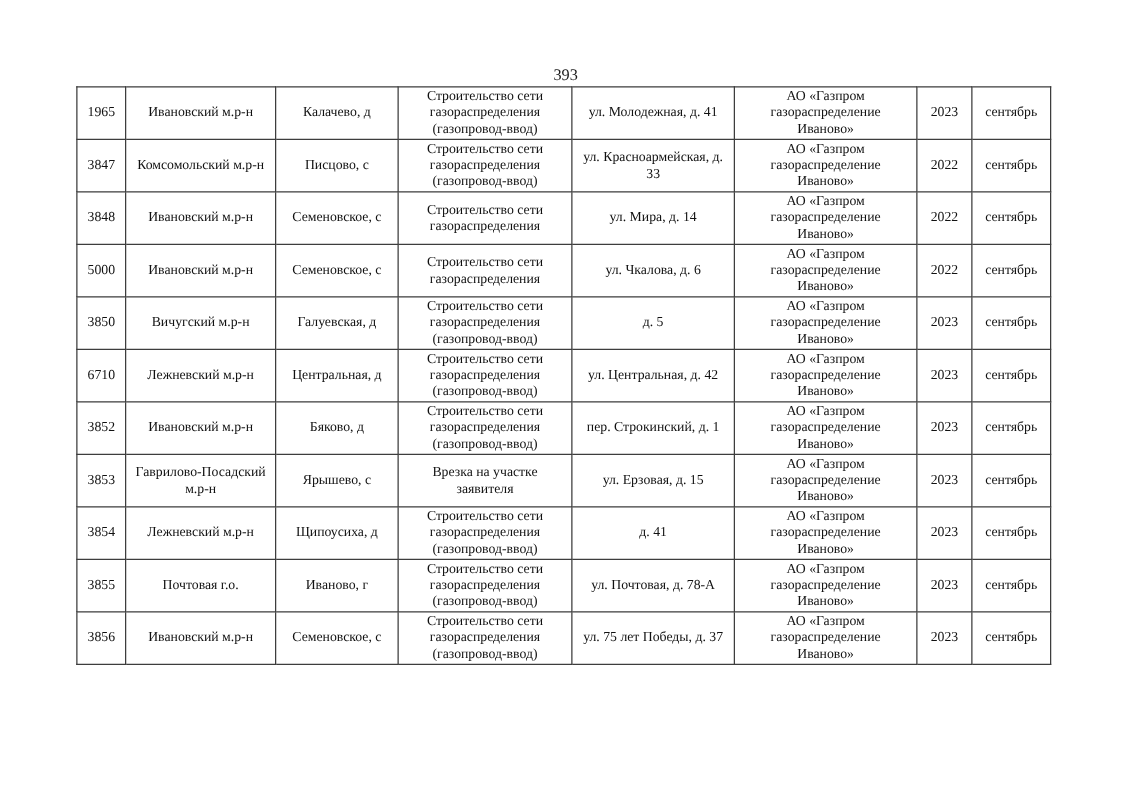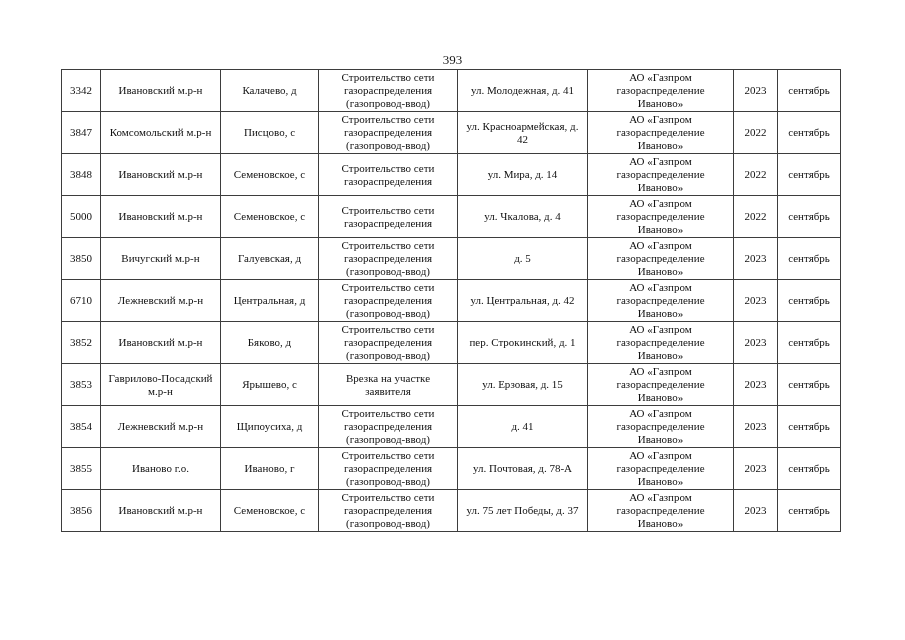--- a/index.html
+++ b/index.html
@@ -67,55 +67,55 @@
       <col class="c-district">
       <col class="c-settle">
       <col class="c-work">
       <col class="c-address">
       <col class="c-org">
       <col class="c-year">
       <col class="c-month">
     </colgroup>
     <tbody>
         <tr>
-          <td>3342</td>
+          <td>1965</td>
           <td>Ивановский м.р-н</td>
           <td>Калачево, д</td>
           <td>Строительство сети газораспределения (газопровод-ввод)</td>
           <td>ул. Молодежная, д. 41</td>
           <td>АО «Газпром газораспределение Иваново»</td>
           <td>2023</td>
           <td>сентябрь</td>
         </tr>
         <tr>
           <td>3847</td>
           <td>Комсомольский м.р-н</td>
           <td>Писцово, с</td>
           <td>Строительство сети газораспределения (газопровод-ввод)</td>
-          <td>ул. Красноармейская, д. 42</td>
+          <td>ул. Красноармейская, д. 33</td>
           <td>АО «Газпром газораспределение Иваново»</td>
           <td>2022</td>
           <td>сентябрь</td>
         </tr>
         <tr>
           <td>3848</td>
           <td>Ивановский м.р-н</td>
           <td>Семеновское, с</td>
           <td>Строительство сети газораспределения</td>
           <td>ул. Мира, д. 14</td>
           <td>АО «Газпром газораспределение Иваново»</td>
           <td>2022</td>
           <td>сентябрь</td>
         </tr>
         <tr>
           <td>5000</td>
           <td>Ивановский м.р-н</td>
           <td>Семеновское, с</td>
           <td>Строительство сети газораспределения</td>
-          <td>ул. Чкалова, д. 4</td>
+          <td>ул. Чкалова, д. 6</td>
           <td>АО «Газпром газораспределение Иваново»</td>
           <td>2022</td>
           <td>сентябрь</td>
         </tr>
         <tr>
           <td>3850</td>
           <td>Вичугский м.р-н</td>
           <td>Галуевская, д</td>
           <td>Строительство сети газораспределения (газопровод-ввод)</td>
           <td>д. 5</td>
@@ -158,21 +158,21 @@
           <td>Лежневский м.р-н</td>
           <td>Щипоусиха, д</td>
           <td>Строительство сети газораспределения (газопровод-ввод)</td>
           <td>д. 41</td>
           <td>АО «Газпром газораспределение Иваново»</td>
           <td>2023</td>
           <td>сентябрь</td>
         </tr>
         <tr>
           <td>3855</td>
-          <td>Иваново г.о.</td>
+          <td>Почтовая г.о.</td>
           <td>Иваново, г</td>
           <td>Строительство сети газораспределения (газопровод-ввод)</td>
           <td>ул. Почтовая, д. 78-А</td>
           <td>АО «Газпром газораспределение Иваново»</td>
           <td>2023</td>
           <td>сентябрь</td>
         </tr>
         <tr>
           <td>3856</td>
           <td>Ивановский м.р-н</td>

